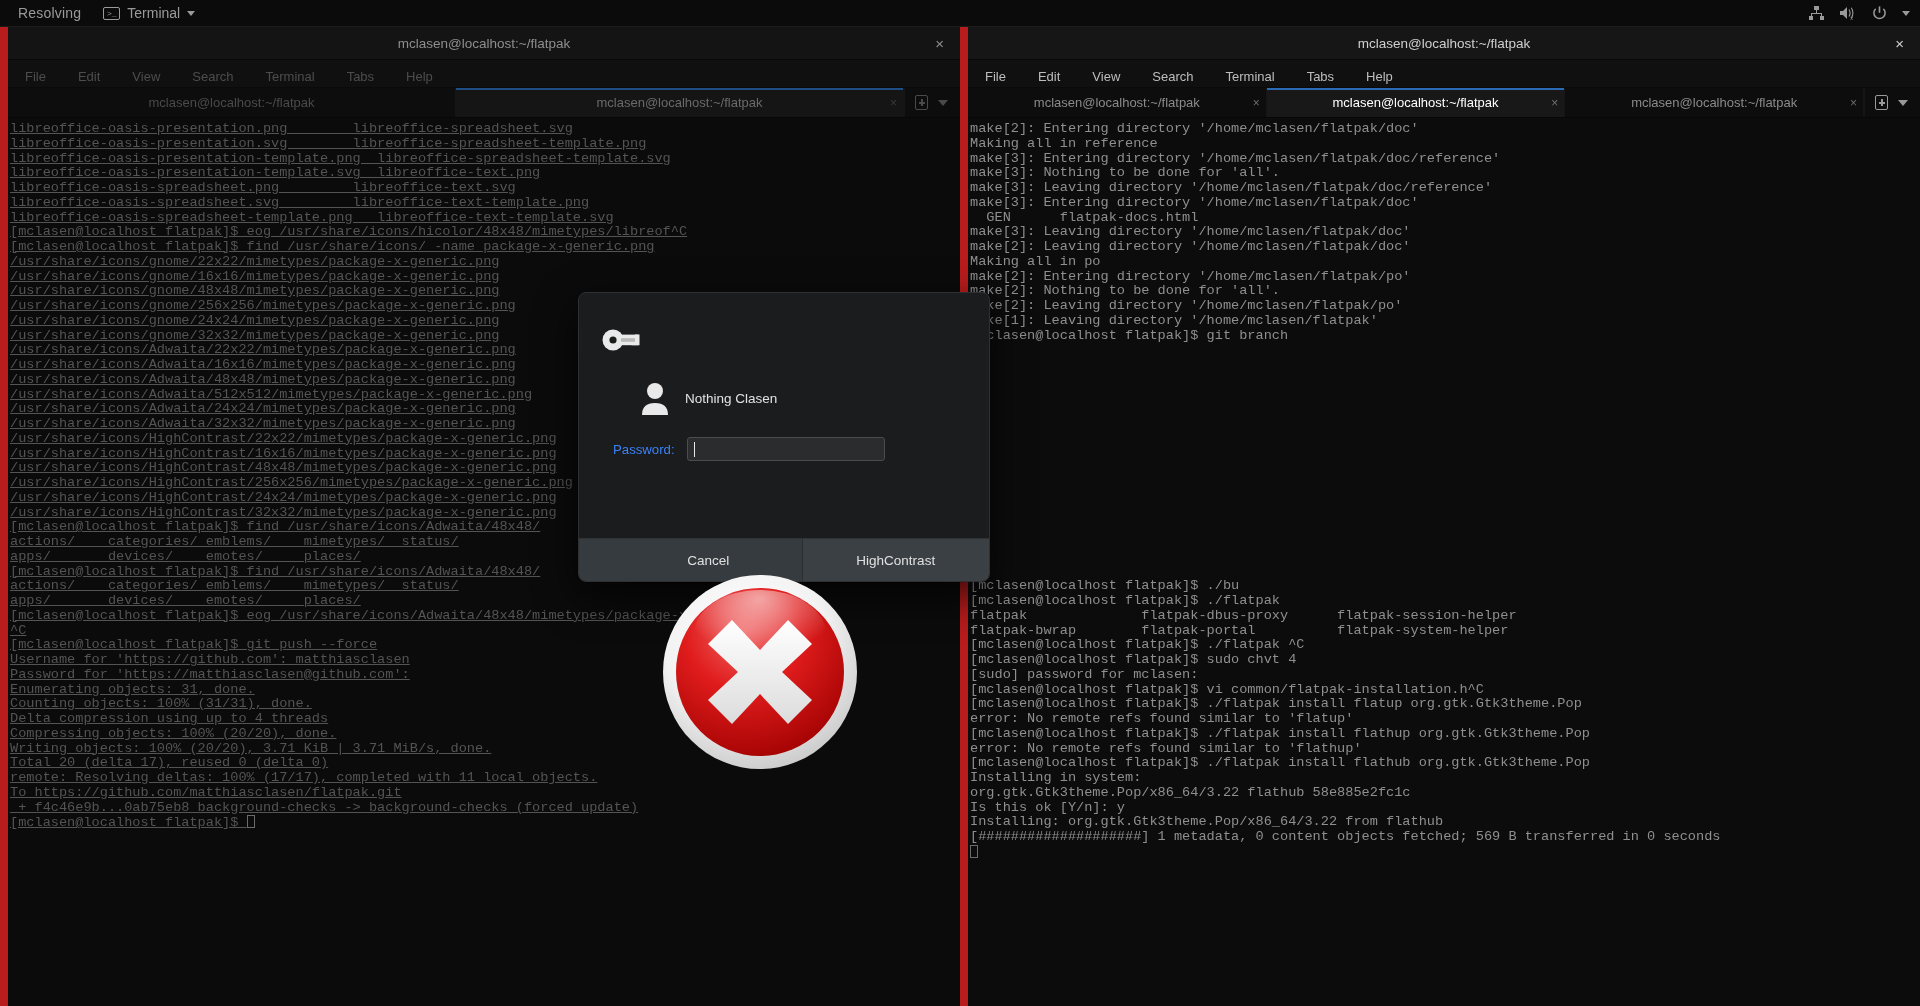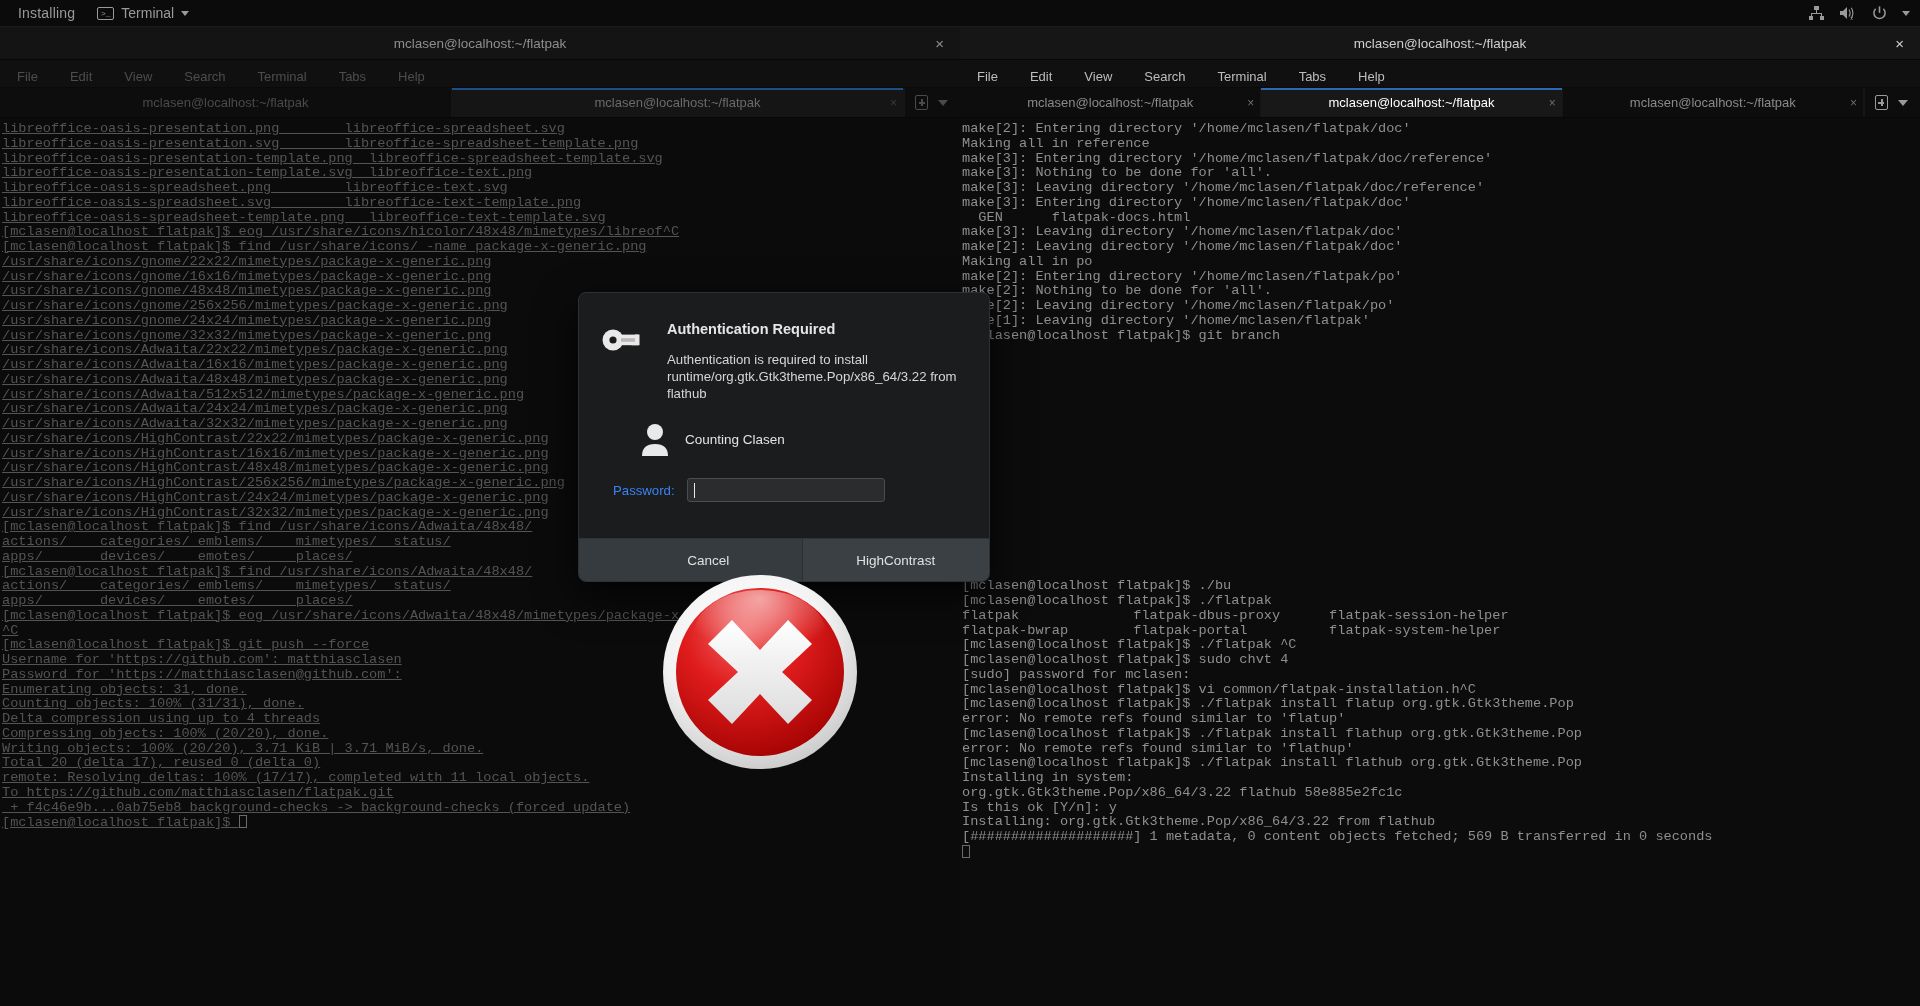--- a/index.html
+++ b/index.html
@@ -60,21 +60,21 @@
   .tb-right svg { display: block; }
 
   
   #desktop {
     position: absolute; top: 27px; left: 0;
     width: 1920px; height: 979px;
     background: #000;
   }
 
   
-  .term-win { position: absolute; top: 0; background: #fef9c3; }
+  .term-win { position: absolute; top: 0; background: #b91c1c; padding-left: 8px; }
   #win-left  { left: 0;   width: 960px; height: 979px; }
   #win-right { left: 960px; width: 960px; height: 979px; }
 
   .win-titlebar {
     position: relative; height: 33px;
     background: #141414;
     border-bottom: 1px solid #080808;
     display: flex; align-items: center; justify-content: center;
   }
   #win-right .win-titlebar { background: #161616; }
@@ -240,21 +240,21 @@
     left: 660px; top: 545px;
     width: 200px; height: 200px;
     z-index: 600;
     pointer-events: none;
   }
 </style>
 </head>
 <body>
 
 <div id="topbar">
-  <div class="tb-activities">Installing</div>
+  <div class="tb-activities">Resolving</div>
   <div class="tb-app">
     <span class="tb-appicon">&gt;_</span>
     <span>Terminal</span>
     <span class="tb-caret"></span>
   </div>
   <div class="tb-right">
     <span>
       <svg width="17" height="16" viewBox="0 0 17 16">
           <g fill="#9a9a9a">
         <rect x="6" y="1" width="5" height="4"></rect>
@@ -361,33 +361,29 @@
           <svg width="48" height="34" viewBox="0 0 48 34">
             <g fill="#e9e9e9">
               <circle cx="12" cy="17" r="10.5"></circle>
               <rect x="11" y="11.6" width="26" height="10.6"></rect>
               <path d="M34 11.6 h4.5 v10.6 h-8 z"></path>
             </g>
             <circle cx="12" cy="17" r="3.6" fill="#1b1c1d"></circle>
             <rect x="20" y="15.2" width="14" height="3.6" fill="#b9b9b9"></rect>
           </svg>
         </div>
-        <div class="auth-texts">
-          <div class="auth-title">Authentication Required</div>
-          <div class="auth-msg">Authentication is required to install runtime/org.gtk.Gtk3theme.Pop/x86_64/3.22 from flathub</div>
-        </div>
       </div>
       <div class="auth-user">
         <span class="avatar">
           <svg width="32" height="34" viewBox="0 0 32 34">
             <circle cx="16" cy="10" r="8" fill="#e9e9e9"></circle>
             <path d="M3 34 q0 -12 13 -12 q13 0 13 12 z" fill="#e9e9e9"></path>
           </svg>
         </span>
-        <span class="auth-username">Counting Clasen</span>
+        <span class="auth-username">Nothing Clasen</span>
       </div>
       <div class="auth-pwrow">
         <span class="auth-pwlabel">Password:</span>
         <span class="auth-pwinput">
           <span class="caret"></span>
         </span>
       </div>
     </div>
     <div class="auth-buttons">
       <div class="auth-btn cancel">Cancel</div>

